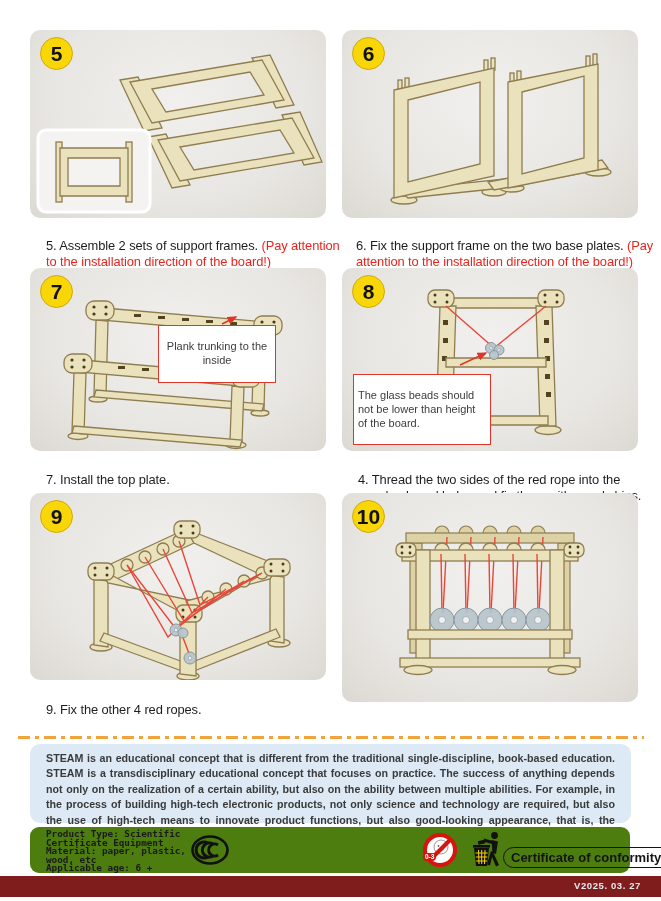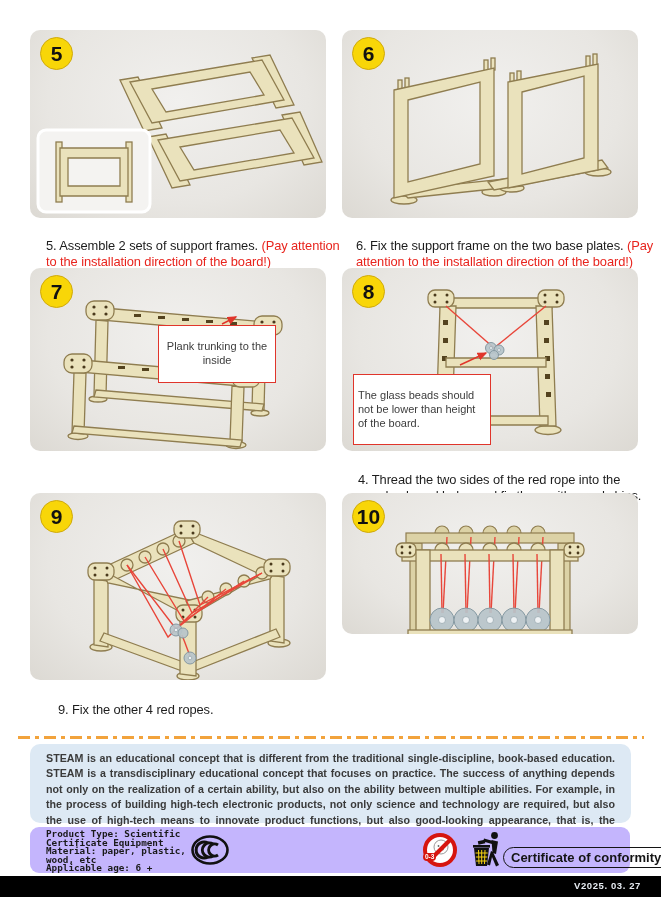--- a/index.html
+++ b/index.html
@@ -21,33 +21,33 @@
   .caption .red{color:#e8241d;}
   
   .divider{position:absolute;left:18px;top:736px;width:626px;height:3px;
            background:repeating-linear-gradient(90deg,#f2a33c 0 12px,transparent 12px 17px,
                       #f2a33c 17px 21px,transparent 21px 26px);}
   .steam-box{position:absolute;left:30px;top:744px;width:601px;height:79px;background:#dde9f4;
              border-radius:10px;box-sizing:border-box;padding:7px 16px 6px 16px;}
   .steam-box p{margin:0;font-size:10.7px;line-height:1.44;font-weight:600;color:#3a3a3a;
                text-align:justify;}
   
-  .ybar{position:absolute;left:30px;top:827px;width:600px;height:46px;background:#c4b5fd;
+  .ybar{position:absolute;left:30px;top:827px;width:600px;height:46px;background:#4d7c0f;
         border-radius:9px;}
   .product-info{position:absolute;left:16px;top:3px;font-family:"DejaVu Sans Mono",monospace;
                 font-weight:bold;font-size:9.3px;line-height:8.5px;color:#1a1a1a;white-space:nowrap;}
   .ccc{position:absolute;left:160px;top:7px;}
   .prohibit{position:absolute;left:392px;top:5px;width:36px;height:36px;}
   .prohibit .age{position:absolute;left:1px;top:21px;background:#d6150f;color:#ffffff;
                  font-size:6.5px;font-weight:bold;padding:0 2px;border-radius:4px;line-height:8px;}
   .trash{position:absolute;left:438px;top:4px;}
   .cert{position:absolute;left:473px;top:20px;border:1.5px solid #141414;border-radius:11px;
         padding:2px 7px;font-size:13px;font-weight:bold;color:#141414;white-space:nowrap;}
   
-  .bluebar{position:absolute;left:0;top:876px;width:661px;height:21px;background:#000000;}
+  .bluebar{position:absolute;left:0;top:876px;width:661px;height:21px;background:#7f1d1d;}
   .version{position:absolute;right:20px;top:4px;font-size:9.5px;font-weight:bold;
            letter-spacing:0.6px;color:#e6ebf1;}
   
   .wood{fill:#eae2bc;stroke:#8f7d50;stroke-width:1.3;}
   .wooddk{fill:#dcd2a6;stroke:#8f7d50;stroke-width:1.2;}
   .plate{fill:#eae2bc;stroke:#8f7d50;stroke-width:1.3;}
   .dot{fill:#4a3a1c;}
   .hole{fill:#54431f;}
   .rope{stroke:#e8463a;stroke-width:1.4;fill:none;}
   .arrow{stroke:#e0352b;stroke-width:1.4;fill:none;}
@@ -150,20 +150,21 @@
       <circle class="dot" cx="210" cy="106" r="1.6"></circle>
         <circle class="dot" cx="222" cy="106" r="1.6"></circle>
       <circle class="dot" cx="210" cy="113" r="1.6"></circle>
         <circle class="dot" cx="222" cy="113" r="1.6"></circle>
       <path class="arrow" d="M192,56 L206,49" marker-end="url(#arr)"></path>
       <path class="arrow" d="M170,73 L153,96" marker-end="url(#arr)"></path>
     </svg>
     <div class="badge">7</div>
     <div class="callout center" style="left:128px;top:57px;width:118px">Plank trunking to the inside</div>
   </div>
+  <p class="caption" style="left:30px;top:456px;width:302px"><span>7. Install the top plate.</span></p>
 
   <div class="photo" style="left:342px;top:268px;width:296px;height:183px">
     <svg width="296" height="183" viewBox="0 0 296 183">
       <ellipse class="wood" cx="103" cy="162" rx="13" ry="4.5"></ellipse>
       <ellipse class="wood" cx="206" cy="162" rx="13" ry="4.5"></ellipse>
       <path class="wood" d="M98,30 L210,30 L210,40 L98,40 Z"></path>
       <path class="wood" d="M98,38 L114,38 L110,158 L94,158 Z"></path>
       <rect class="hole" x="101" y="52" width="5" height="5"></rect>
         <rect class="hole" x="101" y="70" width="5" height="5"></rect>
       <rect class="hole" x="100" y="88" width="5" height="5"></rect>
@@ -250,23 +251,23 @@
       <path class="rope" d="M97,72 L138,144 L178,104"></path>
       <path class="rope" d="M152,142 L160,163"></path>
       <circle class="bead" cx="146" cy="137" r="6"></circle>
         <circle class="bead" cx="153" cy="140" r="5"></circle>
       <circle class="bead" cx="160" cy="165" r="6"></circle>
       <circle class="beadhole" cx="146" cy="137" r="1.8"></circle>
         <circle class="beadhole" cx="160" cy="165" r="1.8"></circle>
     </svg>
     <div class="badge">9</div>
   </div>
-  <p class="caption" style="left:42px;top:686px;width:302px"><span>9. Fix the other 4 red ropes.</span></p>
-
-  <div class="photo" style="left:342px;top:493px;width:296px;height:141px">
+  <p class="caption" style="left:30px;top:686px;width:302px"><span>9. Fix the other 4 red ropes.</span></p>
+
+  <div class="photo" style="left:342px;top:493px;width:296px;height:209px">
     <svg width="296" height="187" viewBox="0 0 296 187">
       <rect class="wooddk" x="68" y="50" width="12" height="110"></rect>
       <rect class="wooddk" x="216" y="50" width="12" height="110"></rect>
       <circle class="wooddk" cx="100" cy="40" r="7"></circle>
         <circle class="wooddk" cx="124" cy="40" r="7"></circle>
       <circle class="wooddk" cx="148" cy="40" r="7"></circle>
         <circle class="wooddk" cx="172" cy="40" r="7"></circle>
       <circle class="wooddk" cx="196" cy="40" r="7"></circle>
       <rect class="wooddk" x="64" y="40" width="168" height="10"></rect>
       <path class="rope" d="M105,44 L101,120"></path>

